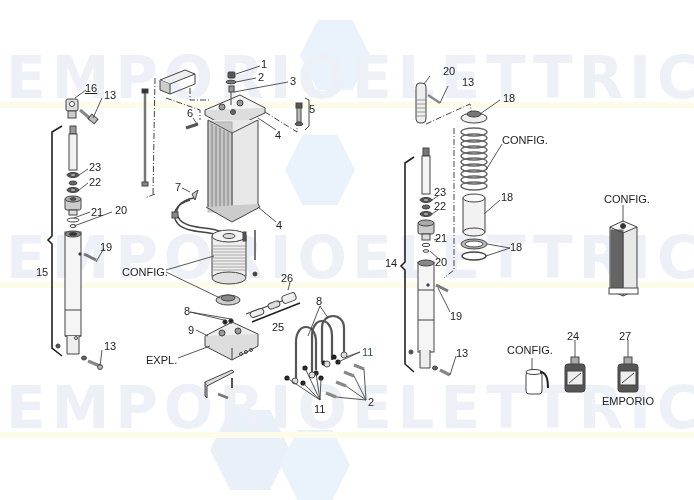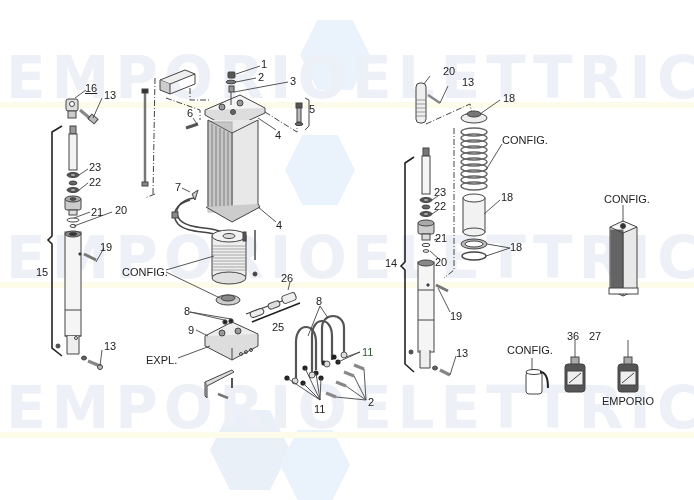--- a/index.html
+++ b/index.html
@@ -394,16 +394,16 @@
   <span class="lbl" style="left:434px;top:201px;">22</span>
   <span class="lbl" style="left:435px;top:233px;">21</span>
   <span class="lbl" style="left:510px;top:242px;">18</span>
   <span class="lbl" style="left:435px;top:257px;">20</span>
   <span class="lbl" style="left:385px;top:258px;">14</span>
   <span class="lbl" style="left:450px;top:311px;">19</span>
   <span class="lbl" style="left:456px;top:348px;">13</span>
 
   <span class="lbl word" style="left:604px;top:194px;">CONFIG.</span>
   <span class="lbl word" style="left:507px;top:345px;">CONFIG.</span>
-  <span class="lbl" style="left:567px;top:331px;">36</span>
-  <span class="lbl" style="left:589px;top:331px;text-align:center;">27</span>
+  <span class="lbl" style="left:567px;top:331px;">24</span>
+  <span class="lbl" style="left:619px;top:331px;text-align:center;">27</span>
   <span class="lbl word" style="left:602px;top:396px;">EMPORIO</span>
 </div>
 
 </body></html>

